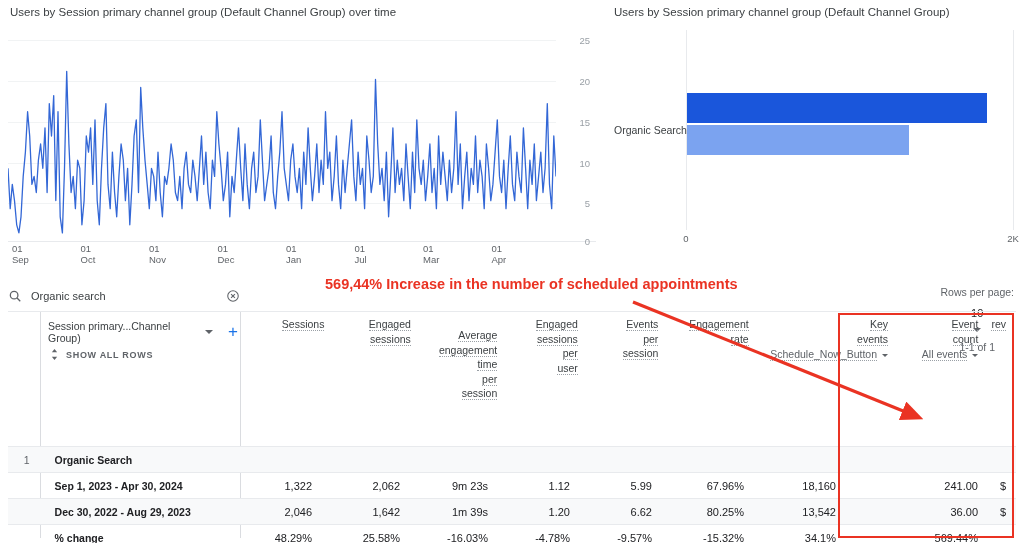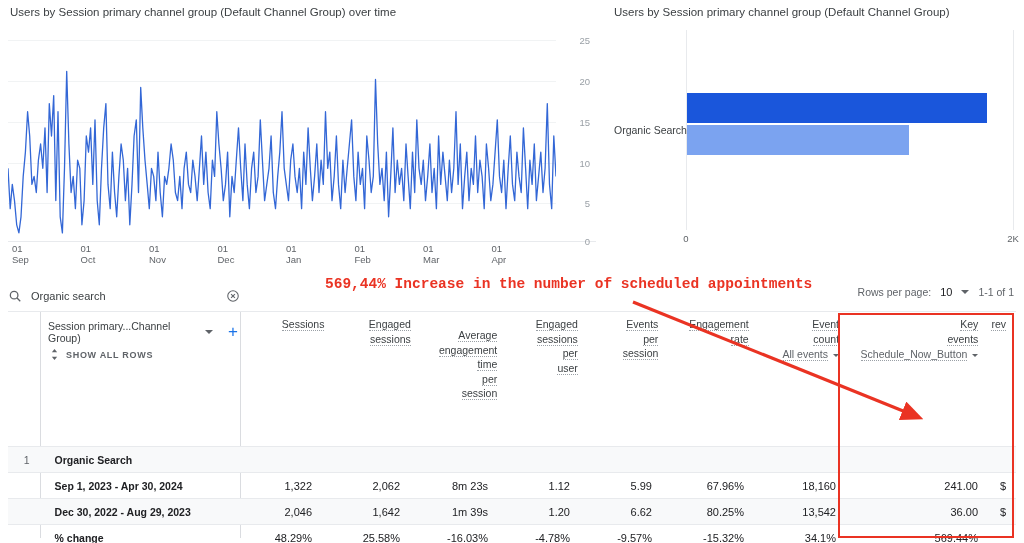--- a/index.html
+++ b/index.html
@@ -73,21 +73,21 @@
   #search-bar {
     position: absolute; left: 8px; top: 283px; width: 232px; height: 26px;
     display: flex; align-items: center; gap: 9px;
   }
   #search-input-text { font-size: 11px; color: #3c4043; flex: 1; }
   .icon-svg { display: block; }
 
   #rows-per-page {
     position: absolute; right: 10px; top: 286px;
     display: flex; align-items: center; gap: 9px;
-    font-size: 10.5px; color: #5f6368;
+    font-size: 10.5px; color: #5f6368; flex-direction: column;
   }
   #rows-value { color: #202124; font-size: 11px; }
   .caret {
     width: 0; height: 0;
     border-left: 4px solid transparent;
     border-right: 4px solid transparent;
     border-top: 4px solid #5f6368;
   }
 
   
@@ -145,21 +145,20 @@
   .row-index { width: 40px; text-align: center; font-size: 10.5px; color: #5f6368; }
   .row-label { width: 200px; padding-left: 9px; color: #202124; font-weight: bold; font-size: 10.5px; }
   .row-cells { flex: 1; display: flex; }
   .row-cell { text-align: right; padding-right: 10px; font-size: 11px; color: #202124; }
 
   
   #annotation-text {
     position: absolute; left: 325px; top: 276px;
     font-size: 14.5px; font-weight: bold; color: #ea3323;
     white-space: nowrap;
-    font-family: Liberation Mono, monospace;
   }
   #overlay-svg { position: absolute; left: 0; top: 0; width: 1024px; height: 543px; pointer-events: none; }
   #highlight-box {
     position: absolute; left: 838px; top: 313px; width: 176px; height: 225px;
     border: 2.5px solid #ea3323;
   }
 </style>
 </head>
 <body>
 
@@ -188,21 +187,21 @@
     <div class="yaxis-label" style="top:173px">5</div>
     <div class="yaxis-label" style="top:211px">0</div>
   </div>
 
   <div id="x-axis">
       <div class="x-tick" style="left: 4px;"><span>01</span><br><span>Sep</span></div>
       <div class="x-tick" style="left: 72.5px;"><span>01</span><br><span>Oct</span></div>
       <div class="x-tick" style="left: 141px;"><span>01</span><br><span>Nov</span></div>
       <div class="x-tick" style="left: 209.5px;"><span>01</span><br><span>Dec</span></div>
       <div class="x-tick" style="left: 278px;"><span>01</span><br><span>Jan</span></div>
-      <div class="x-tick" style="left: 346.5px;"><span>01</span><br><span>Feb</span></div>
+      <div class="x-tick" style="left: 346.5px;"><span>01</span><br><span>Jul</span></div>
       <div class="x-tick" style="left: 415px;"><span>01</span><br><span>Mar</span></div>
       <div class="x-tick" style="left: 483.5px;"><span>01</span><br><span>Apr</span></div>
     </div>
 
   <div class="chart-title" id="bar-title">Users by Session primary channel group (Default Channel Group)</div>
 
   <div id="bar-chart-area">
     <div class="v-axis" style="left:72px;"></div>
     <div class="v-axis" style="left:399px;"></div>
     <div id="bar-row-label">Organic Search</div>
@@ -260,22 +259,22 @@
       <span>SHOW ALL ROWS</span>
     </div>
 
     <div id="metric-headers">
         <div class="metric-head" style="width: 88px;"><span class="hl">Sessions</span></div>
         <div class="metric-head" style="width: 88px;"><span class="hl">Engaged</span><br><span class="hl">sessions</span></div>
         <div class="metric-head" style="width: 88px; margin-top: 11px;"><span class="hl">Average</span><br><span class="hl">engagement</span><br><span class="hl">time</span><br><span class="hl">per</span><br><span class="hl">session</span></div>
         <div class="metric-head" style="width: 82px;"><span class="hl">Engaged</span><br><span class="hl">sessions</span><br><span class="hl">per</span><br><span class="hl">user</span></div>
         <div class="metric-head" style="width: 82px;"><span class="hl">Events</span><br><span class="hl">per</span><br><span class="hl">session</span></div>
         <div class="metric-head" style="width: 92px;"><span class="hl">Engagement</span><br><span class="hl">rate</span></div>
+        <div class="metric-head" style="width: 142px;"><span class="hl">Key</span><br><span class="hl">events</span><span class="sub"><span class="hl-sub">Schedule_Now_Button</span><i class="dd-caret"></i></span></div>
         <div class="metric-head" style="width: 92px;"><span class="hl">Event</span><br><span class="hl">count</span><span class="sub"><span class="hl-sub">All events</span><i class="dd-caret"></i></span></div>
-        <div class="metric-head" style="width: 142px;"><span class="hl">Key</span><br><span class="hl">events</span><span class="sub"><span class="hl-sub">Schedule_Now_Button</span><i class="dd-caret"></i></span></div>
         <div class="metric-head" style="width: 28px;"><span class="hl">rev</span></div>
       </div>
 
     <div id="rows-container">
         <div class="data-row row-shade" style="top: 134px;">
           <div class="row-index">1</div>
           <div class="row-label">Organic Search</div>
           <div class="row-cells">
             <div class="row-cell" style="width:88px"></div>
             <div class="row-cell" style="width:88px"></div>
@@ -287,21 +286,21 @@
             <div class="row-cell" style="width:142px"></div>
             <div class="row-cell" style="width:28px"></div>
           </div>
         </div>
         <div class="data-row" style="top: 160px;">
           <div class="row-index"></div>
           <div class="row-label">Sep 1, 2023 - Apr 30, 2024</div>
           <div class="row-cells">
             <div class="row-cell" style="width:88px">1,322</div>
             <div class="row-cell" style="width:88px">2,062</div>
-            <div class="row-cell" style="width:88px">8m 23s</div>
+            <div class="row-cell" style="width:88px">9m 23s</div>
             <div class="row-cell" style="width:82px">1.12</div>
             <div class="row-cell" style="width:82px">5.99</div>
             <div class="row-cell" style="width:92px">67.96%</div>
             <div class="row-cell" style="width:92px">18,160</div>
             <div class="row-cell" style="width:142px">241.00</div>
             <div class="row-cell" style="width:28px">$</div>
           </div>
         </div>
         <div class="data-row row-shade" style="top: 186px;">
           <div class="row-index"></div>

